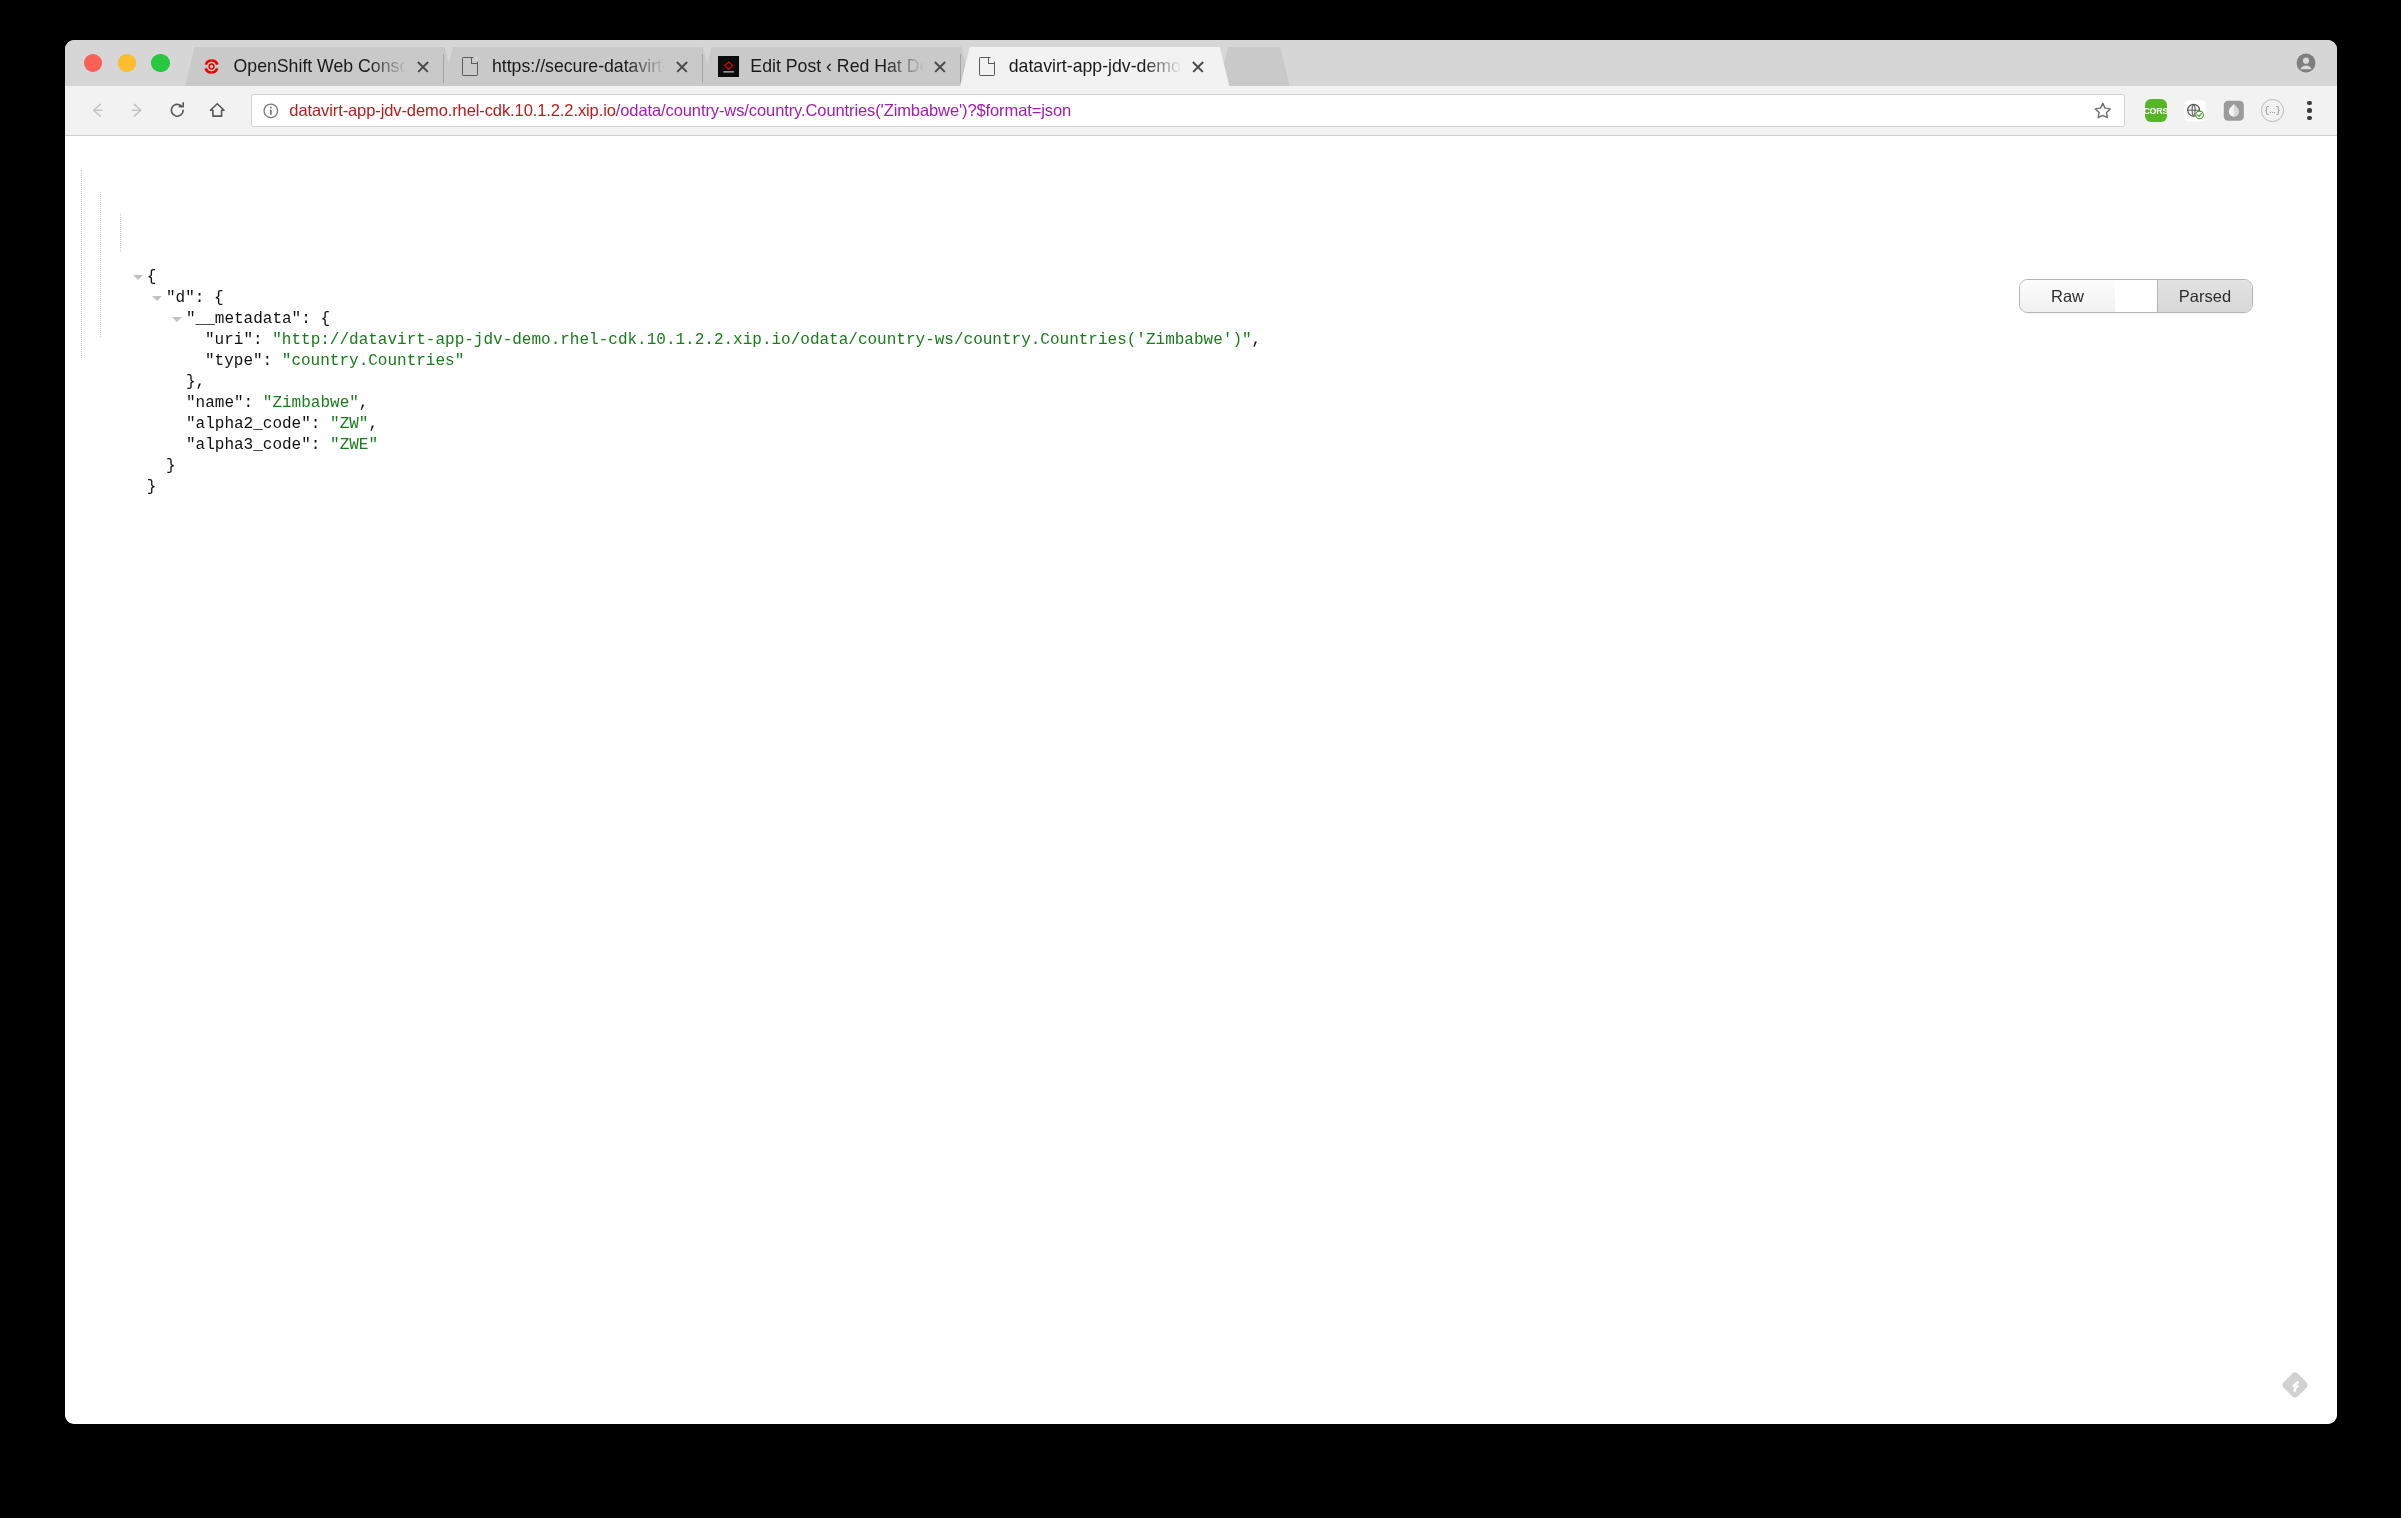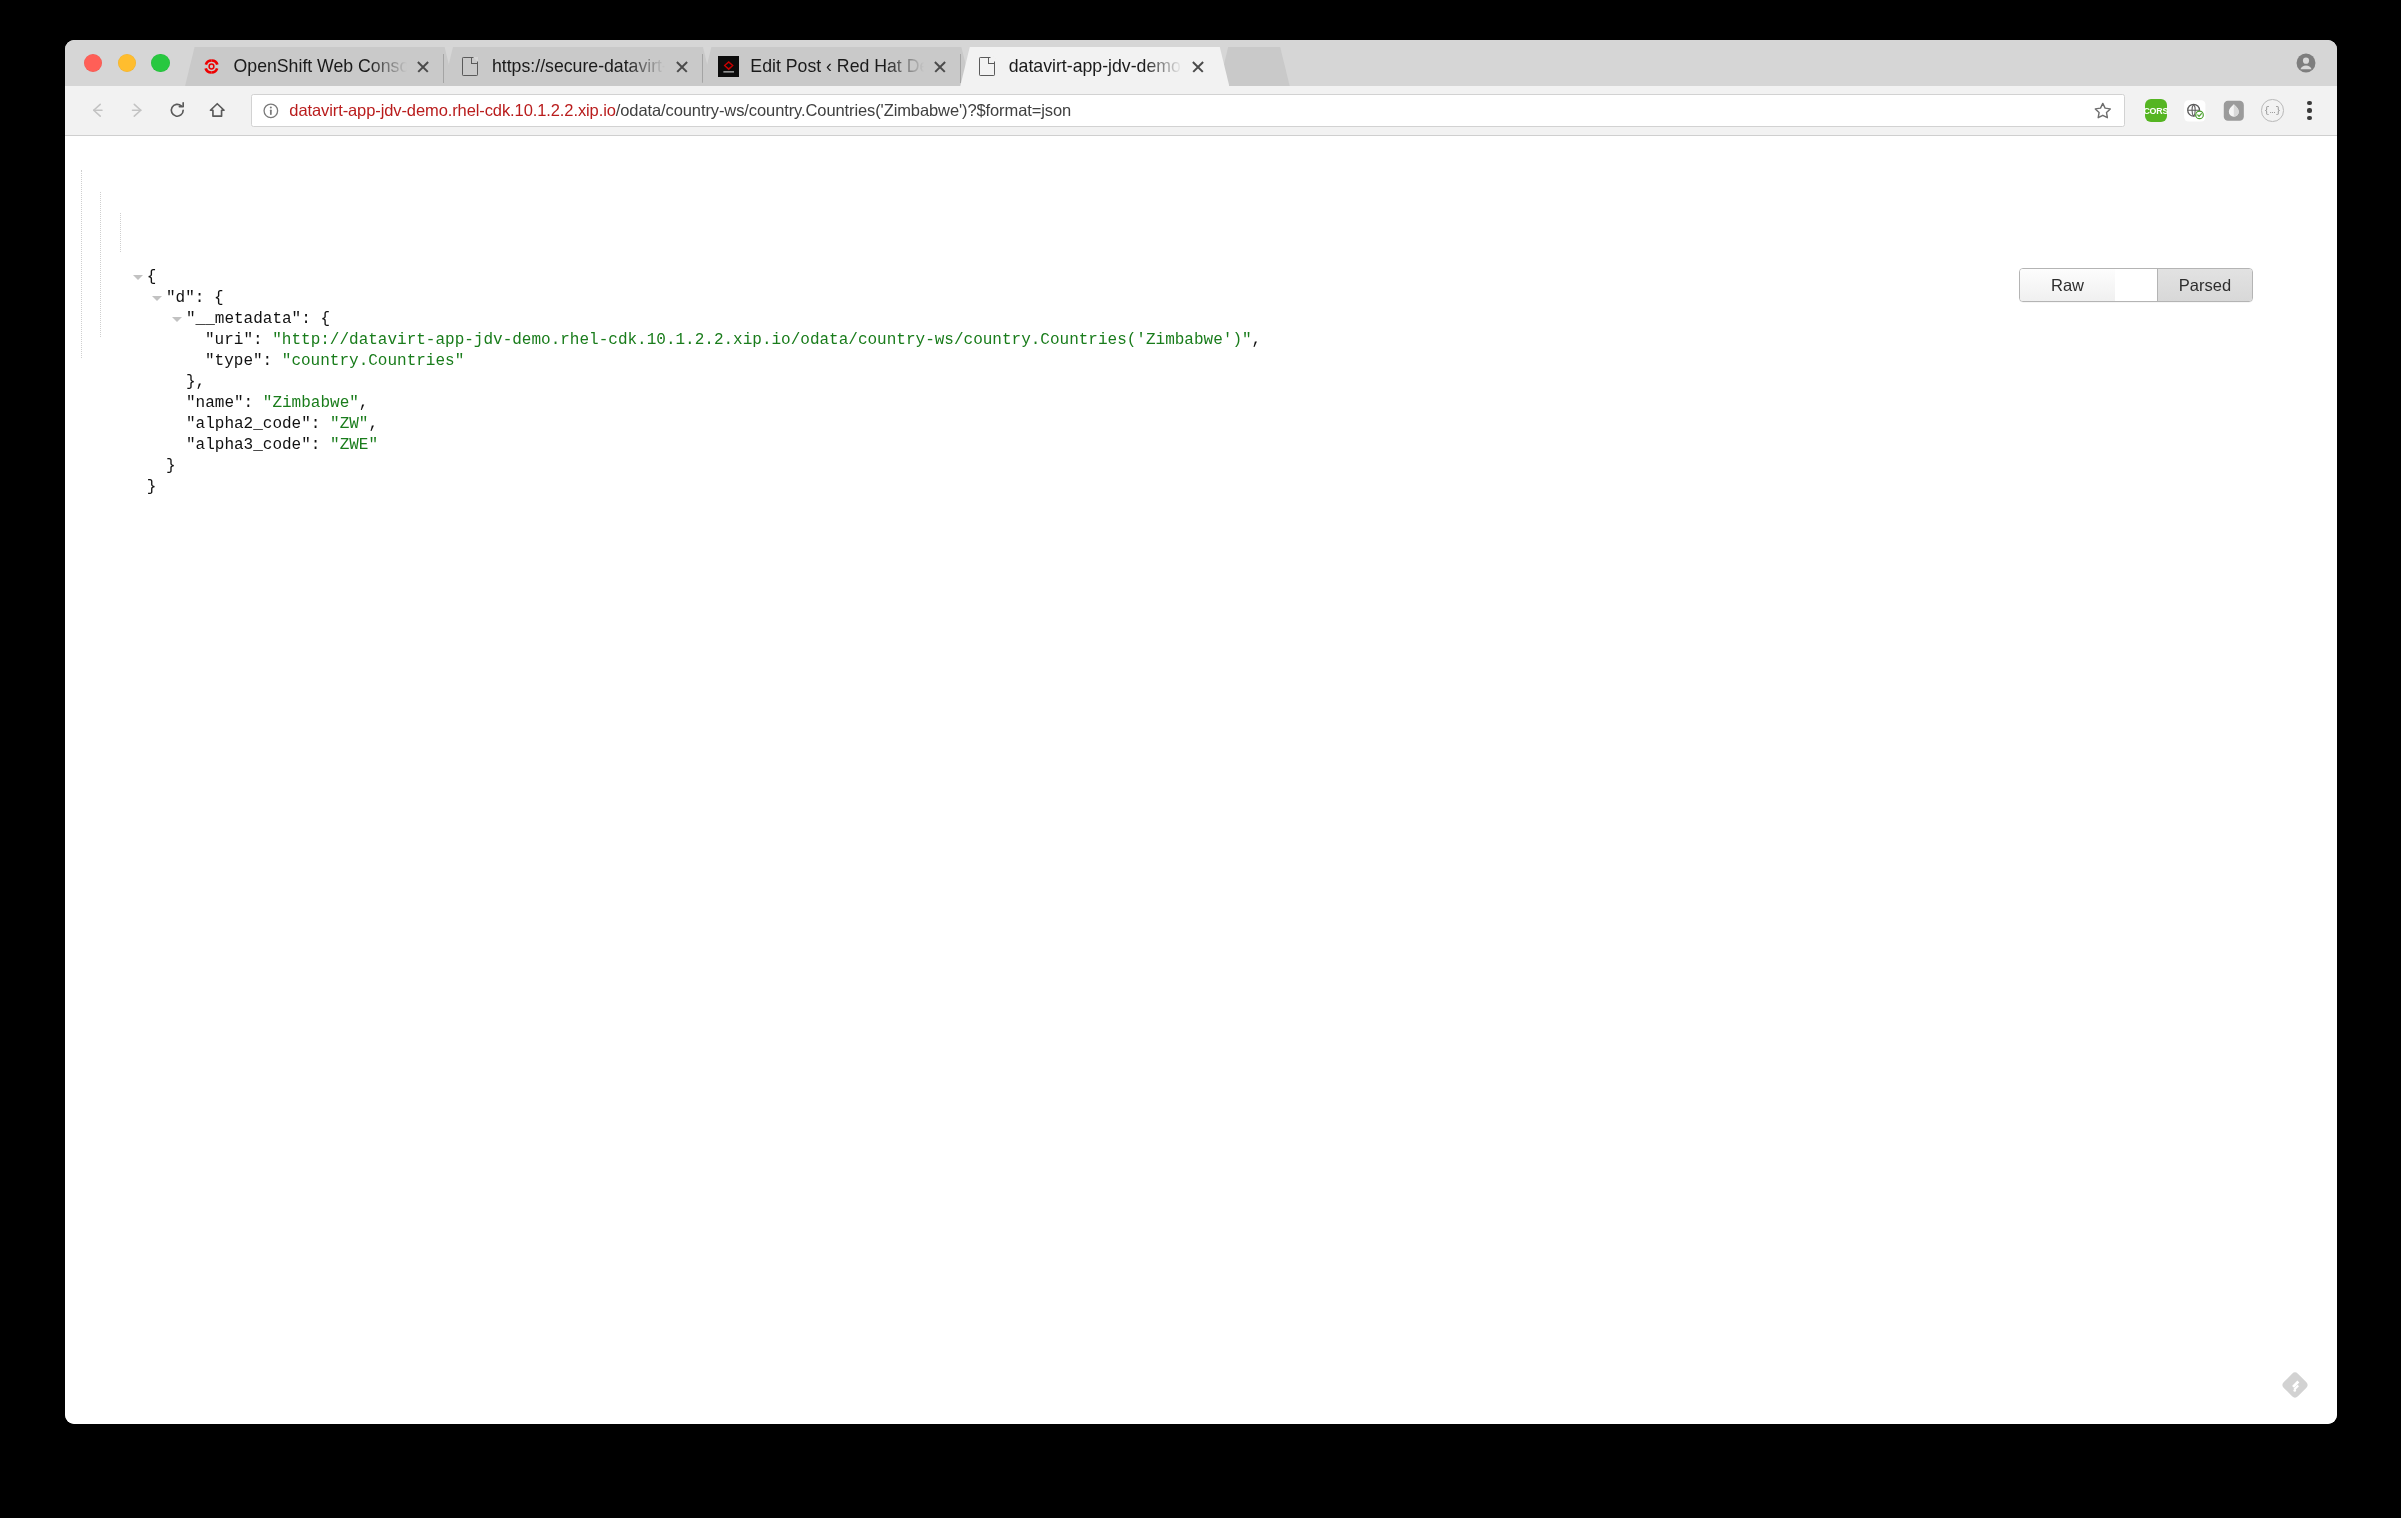--- a/index.html
+++ b/index.html
@@ -217,21 +217,21 @@
   }
   .omni-url {
     font-size: 16.5px;
     white-space: nowrap;
     overflow: hidden;
     color: #202020;
     font-family: "Liberation Sans", sans-serif;
     letter-spacing: -0.1px;
   }
   .omni-url .host { color: #b91c1c; }
-  .omni-url .path { color: #404040; }
+  .omni-url .path { color: #a21caf; }
   .omni-star {
     margin-left: auto;
     width: 23.6px; height: 23.6px;
     flex: 0 0 23.6px;
   }
 
   .ext-btn {
     width: 33px; height: 33px;
     flex: 0 0 33px;
     margin-left: 5.9px;
@@ -284,24 +284,24 @@
   .page {
     position: relative;
     height: calc(1384px - 46px - 50px);
     background: #ffffff;
     overflow: hidden;
   }
 
   .view-toggle {
     position: absolute;
     right: 84px;
-    top: 132px;
+    top: 143px;
     display: flex;
     border: 0.6px solid #b4b4b4;
-    border-radius: 4px;
+    border-radius: 9px;
     overflow: hidden;
     box-shadow: 0 0.6px 0.6px rgba(0,0,0,0.07);
   }
   .view-toggle button {
     font-family: "Liberation Sans", sans-serif;
     font-size: 16.5px;
     color: #2e2e2e;
     padding: 6.5px 0;
     width: 95px;
     border: none;

